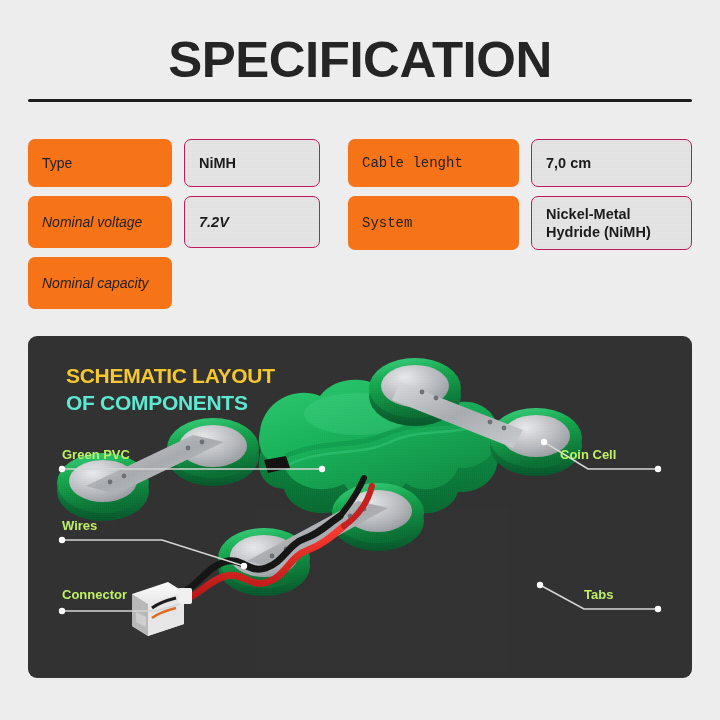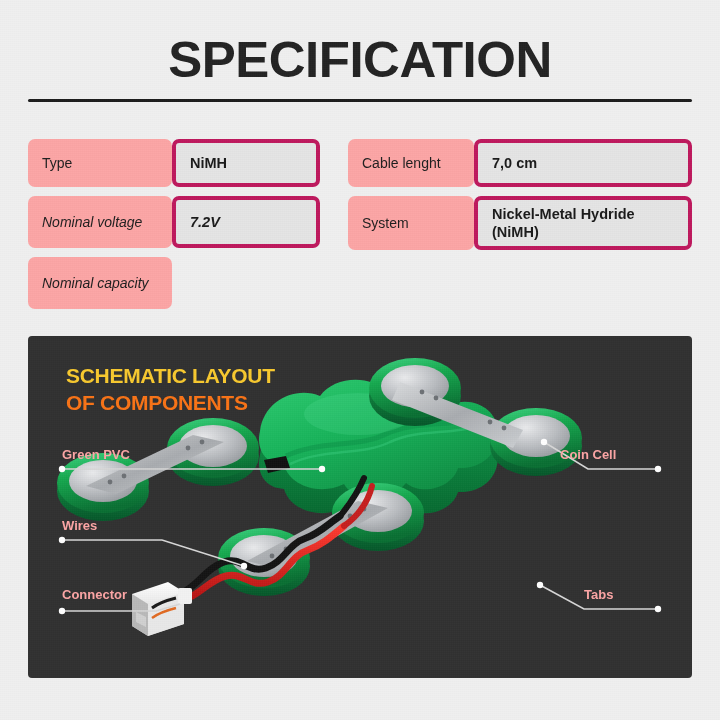--- a/index.html
+++ b/index.html
@@ -52,61 +52,61 @@
   .spec-col { position: absolute; }
   .spec-col.left  { left: 28px;  top: 139px; width: 292px; }
   .spec-col.right { left: 348px; top: 139px; width: 344px; }
 
   .spec-row {
     display: flex;
     align-items: stretch;
     margin-bottom: 9px;
   }
   .spec-label {
-    background: #fca5a5;
+    background: #f97316;
     border-radius: 7px;
     color: #1e1e1e;
     font-size: 14px;
     line-height: 17px;
     display: flex;
     align-items: center;
     padding: 0 14px;
     box-sizing: border-box;
     flex: 0 0 auto;
   }
   .spec-value {
     background: #e4e4e4;
-    border: 4px solid #be185d;
+    border: 1px solid #be185d;
     border-radius: 7px;
     color: #1a1a1a;
     font-size: 14.5px;
     line-height: 18px;
     font-weight: bold;
     display: flex;
     align-items: center;
     padding: 0 14px;
     box-sizing: border-box;
     flex: 1 1 auto;
-    margin-left: 0;
+    margin-left: 12px;
   }
   .left .spec-label  { width: 144px; }
   .left .spec-value  { width: 140px; }
-  .right .spec-label { width: 126px; }
+  .right .spec-label { width: 171px; font-family: Liberation Mono, monospace; }
   .right .spec-value { width: 190px; }
 
   .h-48 { height: 48px; }
   .h-52 { height: 52px; font-style: italic; }
   .h-54 { height: 54px; }
 
   
   .panel {
     position: absolute;
     left: 28px; top: 336px;
     width: 664px; height: 342px;
-    border-radius: 4px;
+    border-radius: 9px;
     background: #2f2f2f;
     overflow: hidden;
   }
   .panel-noise {
     position: absolute; inset: 0;
     opacity: .5;
     background-image:
       repeating-linear-gradient(0deg, rgba(255,255,255,.035) 0 1px, rgba(0,0,0,.05) 1px 2px),
       repeating-linear-gradient(90deg, rgba(255,255,255,.03) 0 1px, rgba(0,0,0,.045) 1px 2px);
     pointer-events: none;
@@ -117,31 +117,31 @@
     z-index: 6;
   }
   .panel-head .l1 {
     color: #f8c92e;
     font-size: 21px;
     line-height: 25px;
     font-weight: bold;
     letter-spacing: -0.3px;
   }
   .panel-head .l2 {
-    color: #f97316;
+    color: #5eead4;
     font-size: 21px;
     line-height: 25px;
     font-weight: bold;
     letter-spacing: -0.3px;
     margin-top: 2px;
   }
 
   .callout {
     position: absolute;
-    color: #fca5a5;
+    color: #bef264;
     font-size: 13px;
     line-height: 16px;
     font-weight: bold;
     z-index: 7;
     white-space: nowrap;
   }
   .c-green     { left: 34px;  top: 111px; }
   .c-wires     { left: 34px;  top: 182px; }
   .c-connector { left: 34px;  top: 251px; }
   .c-coin      { left: 532px; top: 111px; }

